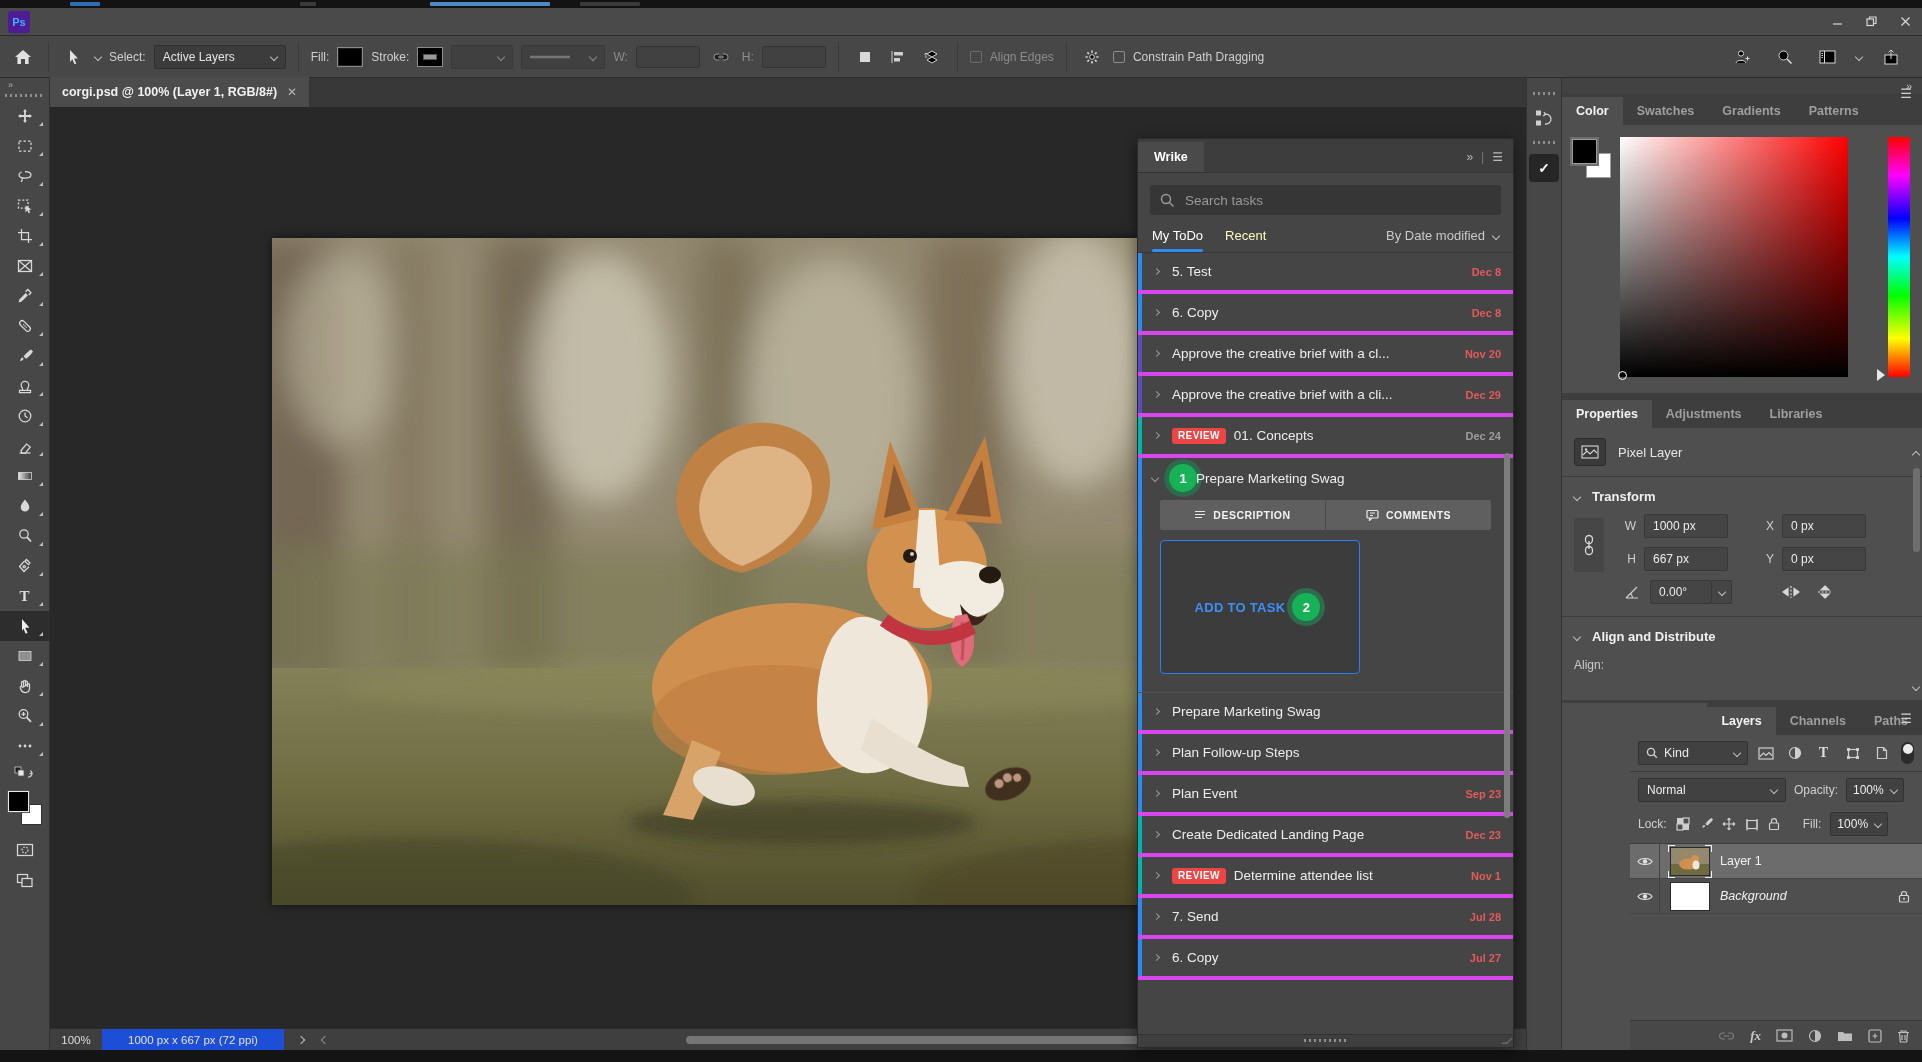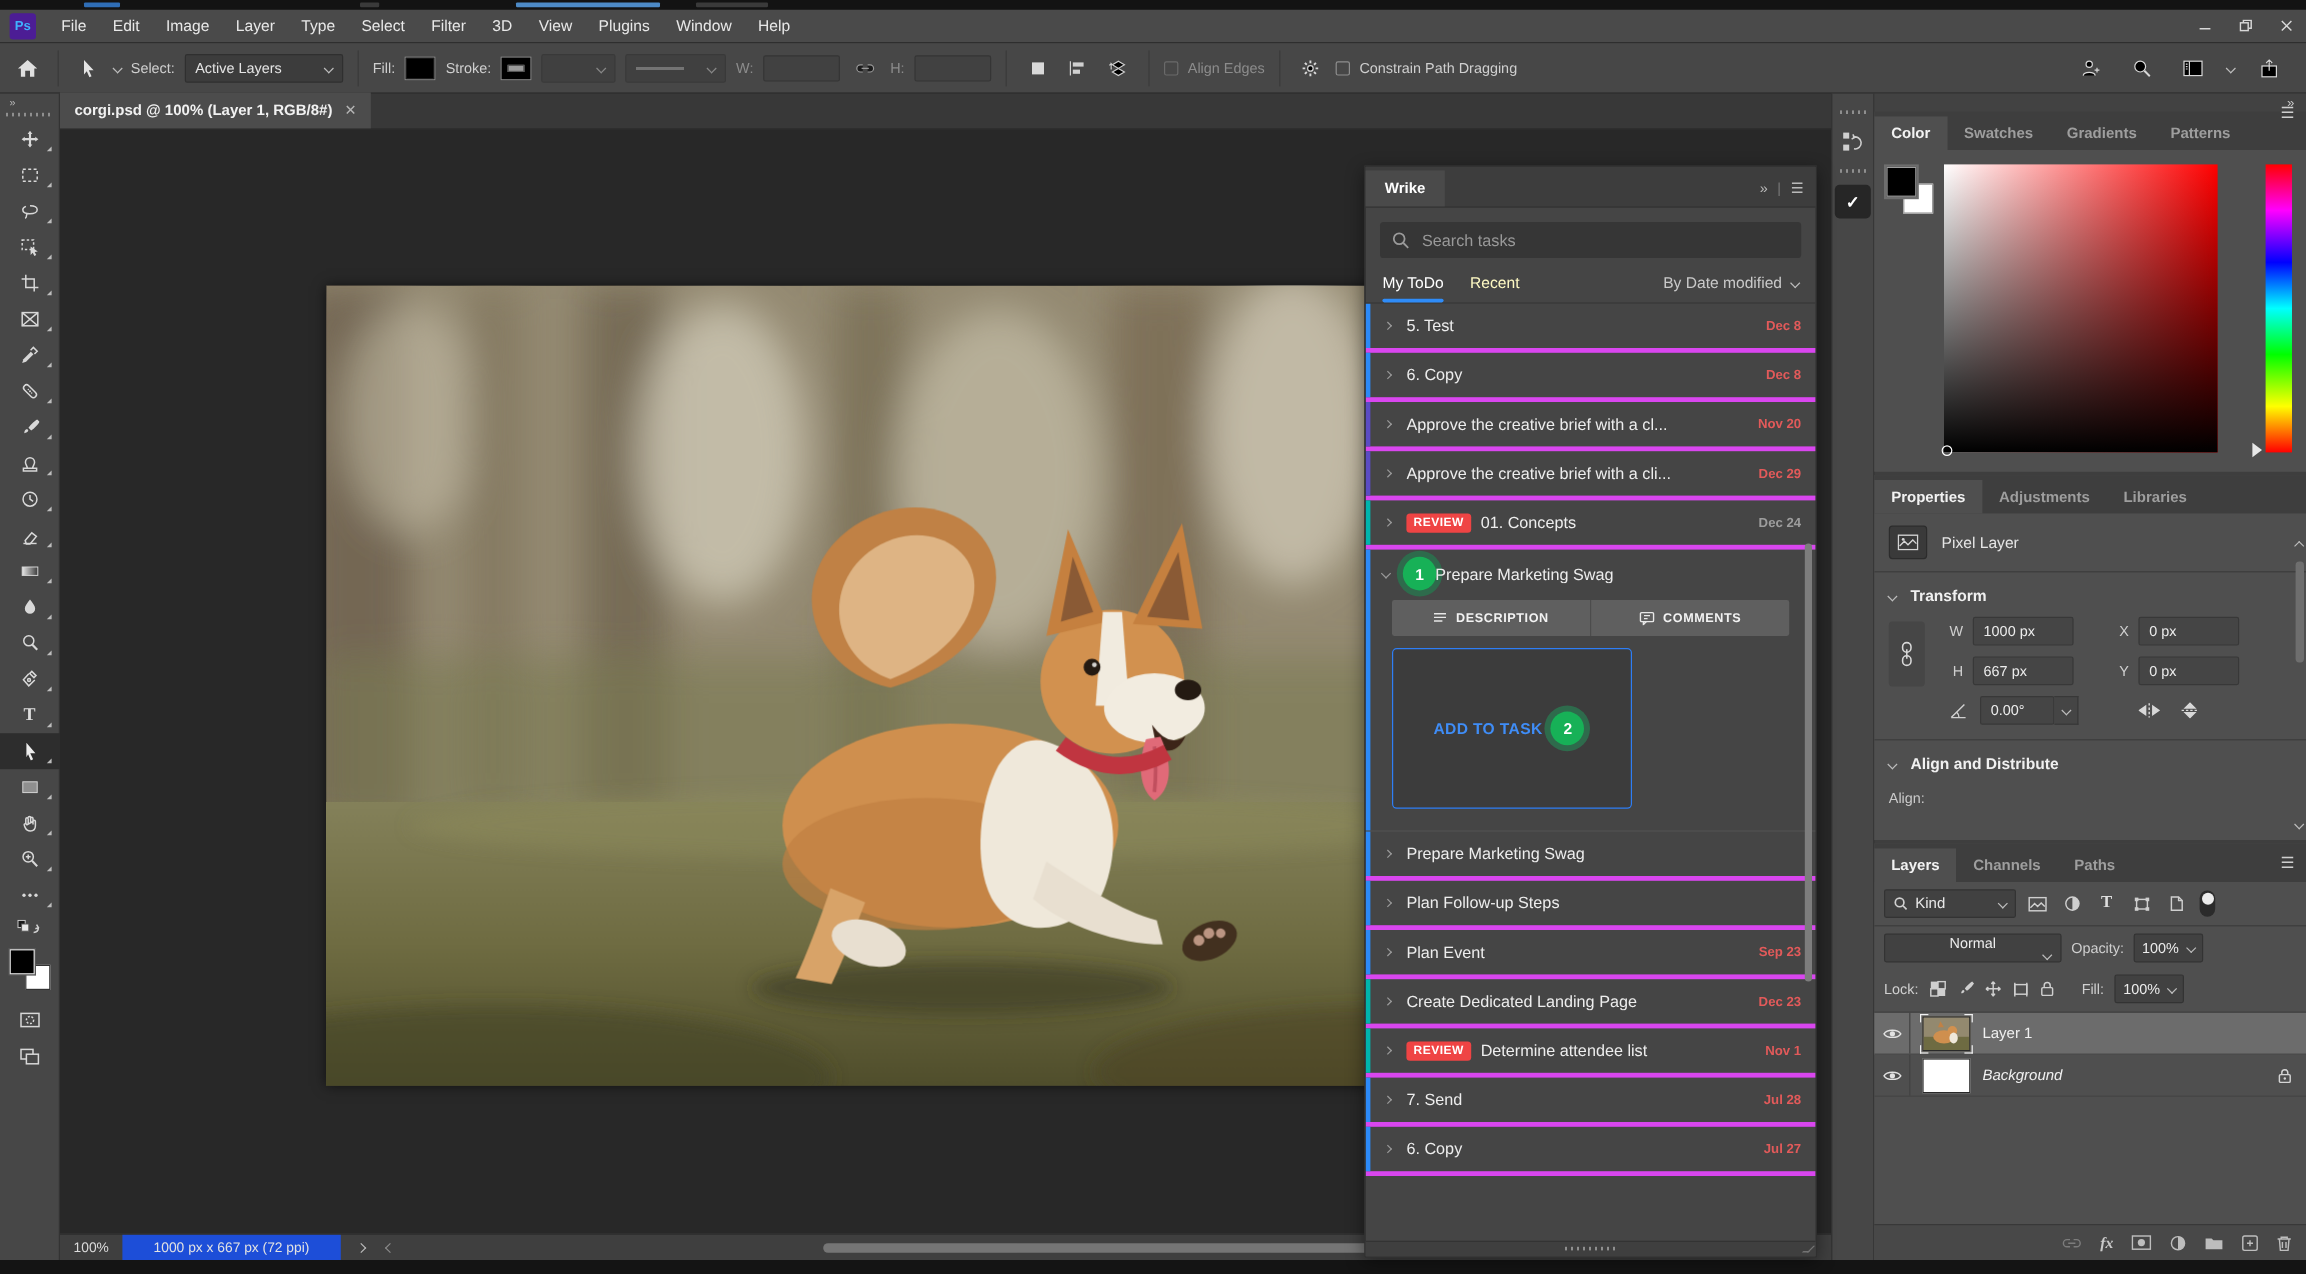--- a/index.html
+++ b/index.html
@@ -155,21 +155,21 @@
   .lyr-filter{display:flex;align-items:center;gap:6px;padding:6px 8px;border-bottom:1px solid #3c3c3c;}
   .kind-box{width:110px;height:24px;background:#414141;border:1px solid #333;border-radius:2px;display:flex;align-items:center;gap:6px;padding:0 7px;color:#e8e8e8;font-size:12.5px;}
   .kind-box svg{stroke:#d0d0d0;stroke-width:1.4;fill:none;}
   .kind-box .chv{margin-left:auto;}
   .f-ico{width:23px;height:22px;display:flex;align-items:center;justify-content:center;}
   .f-ico svg{stroke:#cfcfcf;stroke-width:1.2;fill:none;} .f-ico svg .f{fill:#cfcfcf;stroke:none;}
   .f-ico.t-glyph{color:#dedede;font-weight:bold;font-size:14px;font-family:"Liberation Serif",serif;}
   .pill{width:13px;height:22px;background:#2b2b2b;border-radius:7px;position:relative;margin-left:2px;}
   .pill i{position:absolute;left:1.5px;top:1.5px;width:10px;height:10px;background:#ececec;border-radius:50%;}
   .lyr-blend{display:flex;align-items:center;gap:8px;padding:6px 8px;}
-  .blend-box{width:148px;height:24px;background:#414141;border:1px solid #333;border-radius:2px;display:flex;align-items:center;padding:0 8px;color:#ececec;flex-direction:column;}
+  .blend-box{width:148px;height:24px;background:#414141;border:1px solid #333;border-radius:2px;display:flex;align-items:center;padding:0 8px;color:#ececec;}
   .blend-box .chv{margin-left:auto;}
   .mini-box{width:58px;height:24px;background:#414141;border:1px solid #333;border-radius:2px;display:flex;align-items:center;padding:0 6px;color:#ececec;gap:4px;}
   .mini-box .chv{margin-left:auto;}
   .lyr-lock{display:flex;align-items:center;gap:9px;padding:4px 8px 7px;border-bottom:1px solid #3c3c3c;}
   .lyr-lock svg{stroke:#cfcfcf;stroke-width:1.2;fill:none;} .lyr-lock svg .f{fill:#cfcfcf;stroke:none;}
   .lyr-row{height:35px;display:flex;align-items:center;border-bottom:1px solid #454545;}
   .lyr-row.selected{background:#6c6c6c;}
   .eye-col{width:30px;display:flex;align-items:center;justify-content:center;border-right:1px solid #424242;height:100%;}
   .eye-col svg{stroke:#e2e2e2;stroke-width:1.2;fill:none;} .eye-col svg .f{fill:#e2e2e2;stroke:none;}
   .lyr-thumb{width:40px;height:29px;margin:0 10px;position:relative;border:1px solid #2a2a2a;background:#fff;}
@@ -197,34 +197,20 @@
 
 <div class="top-strip">
   <i style="left:70px;width:30px;background:#2f6db5;"></i>
   <i style="left:300px;width:16px;background:#3a3a3a;"></i>
   <i style="left:430px;width:120px;background:#4d8ac6;"></i>
   <i style="left:580px;width:60px;background:#3a3a3a;"></i>
 </div>
 
 <div class="menubar">
   <div class="ps-logo">Ps</div>
-  <div style="display:flex;">
-      <span class="menu-item">File</span>
-      <span class="menu-item">Edit</span>
-      <span class="menu-item">Image</span>
-      <span class="menu-item">Layer</span>
-      <span class="menu-item">Type</span>
-      <span class="menu-item">Select</span>
-      <span class="menu-item">Filter</span>
-      <span class="menu-item">3D</span>
-      <span class="menu-item">View</span>
-      <span class="menu-item">Plugins</span>
-      <span class="menu-item">Window</span>
-      <span class="menu-item">Help</span>
-    </div>
   <div class="win-controls">
     <div class="win-btn">
         <svg width="11" height="11">
           <path d="M1 8h9"></path>
         </svg>
       </div>
     <div class="win-btn">
         <svg width="11" height="11">
           <rect x="1" y="3" width="6.5" height="6.5"></rect>
           <path d="M3.5 3V1h6.5v6.5h-2"></path>
@@ -872,21 +858,21 @@
           <span class="chv"></span>
             <span>Align and Distribute</span>
         </div>
         <div class="align-lab">Align:</div>
         <span class="chv up vscroll-chev-top"></span>
         <div class="vscroll"></div>
         <span class="chv vscroll-chev-bot"></span>
       </div>
     </div>
 
-    <div class="panel" style="flex:1;position:relative;">
+    <div class="panel" style="flex:1;position:relative;align-items:flex-end;">
       <div class="ptabs">
           <span class="ptab active">Layers</span>
           <span class="ptab">Channels</span>
           <span class="ptab">Paths</span>
         </div>
       <span class="pburger">☰</span>
       <div class="pbody layers-body" style="flex:1;display:flex;flex-direction:column;">
         <div class="lyr-filter">
           <div class="kind-box">
             <svg width="12" height="12">

